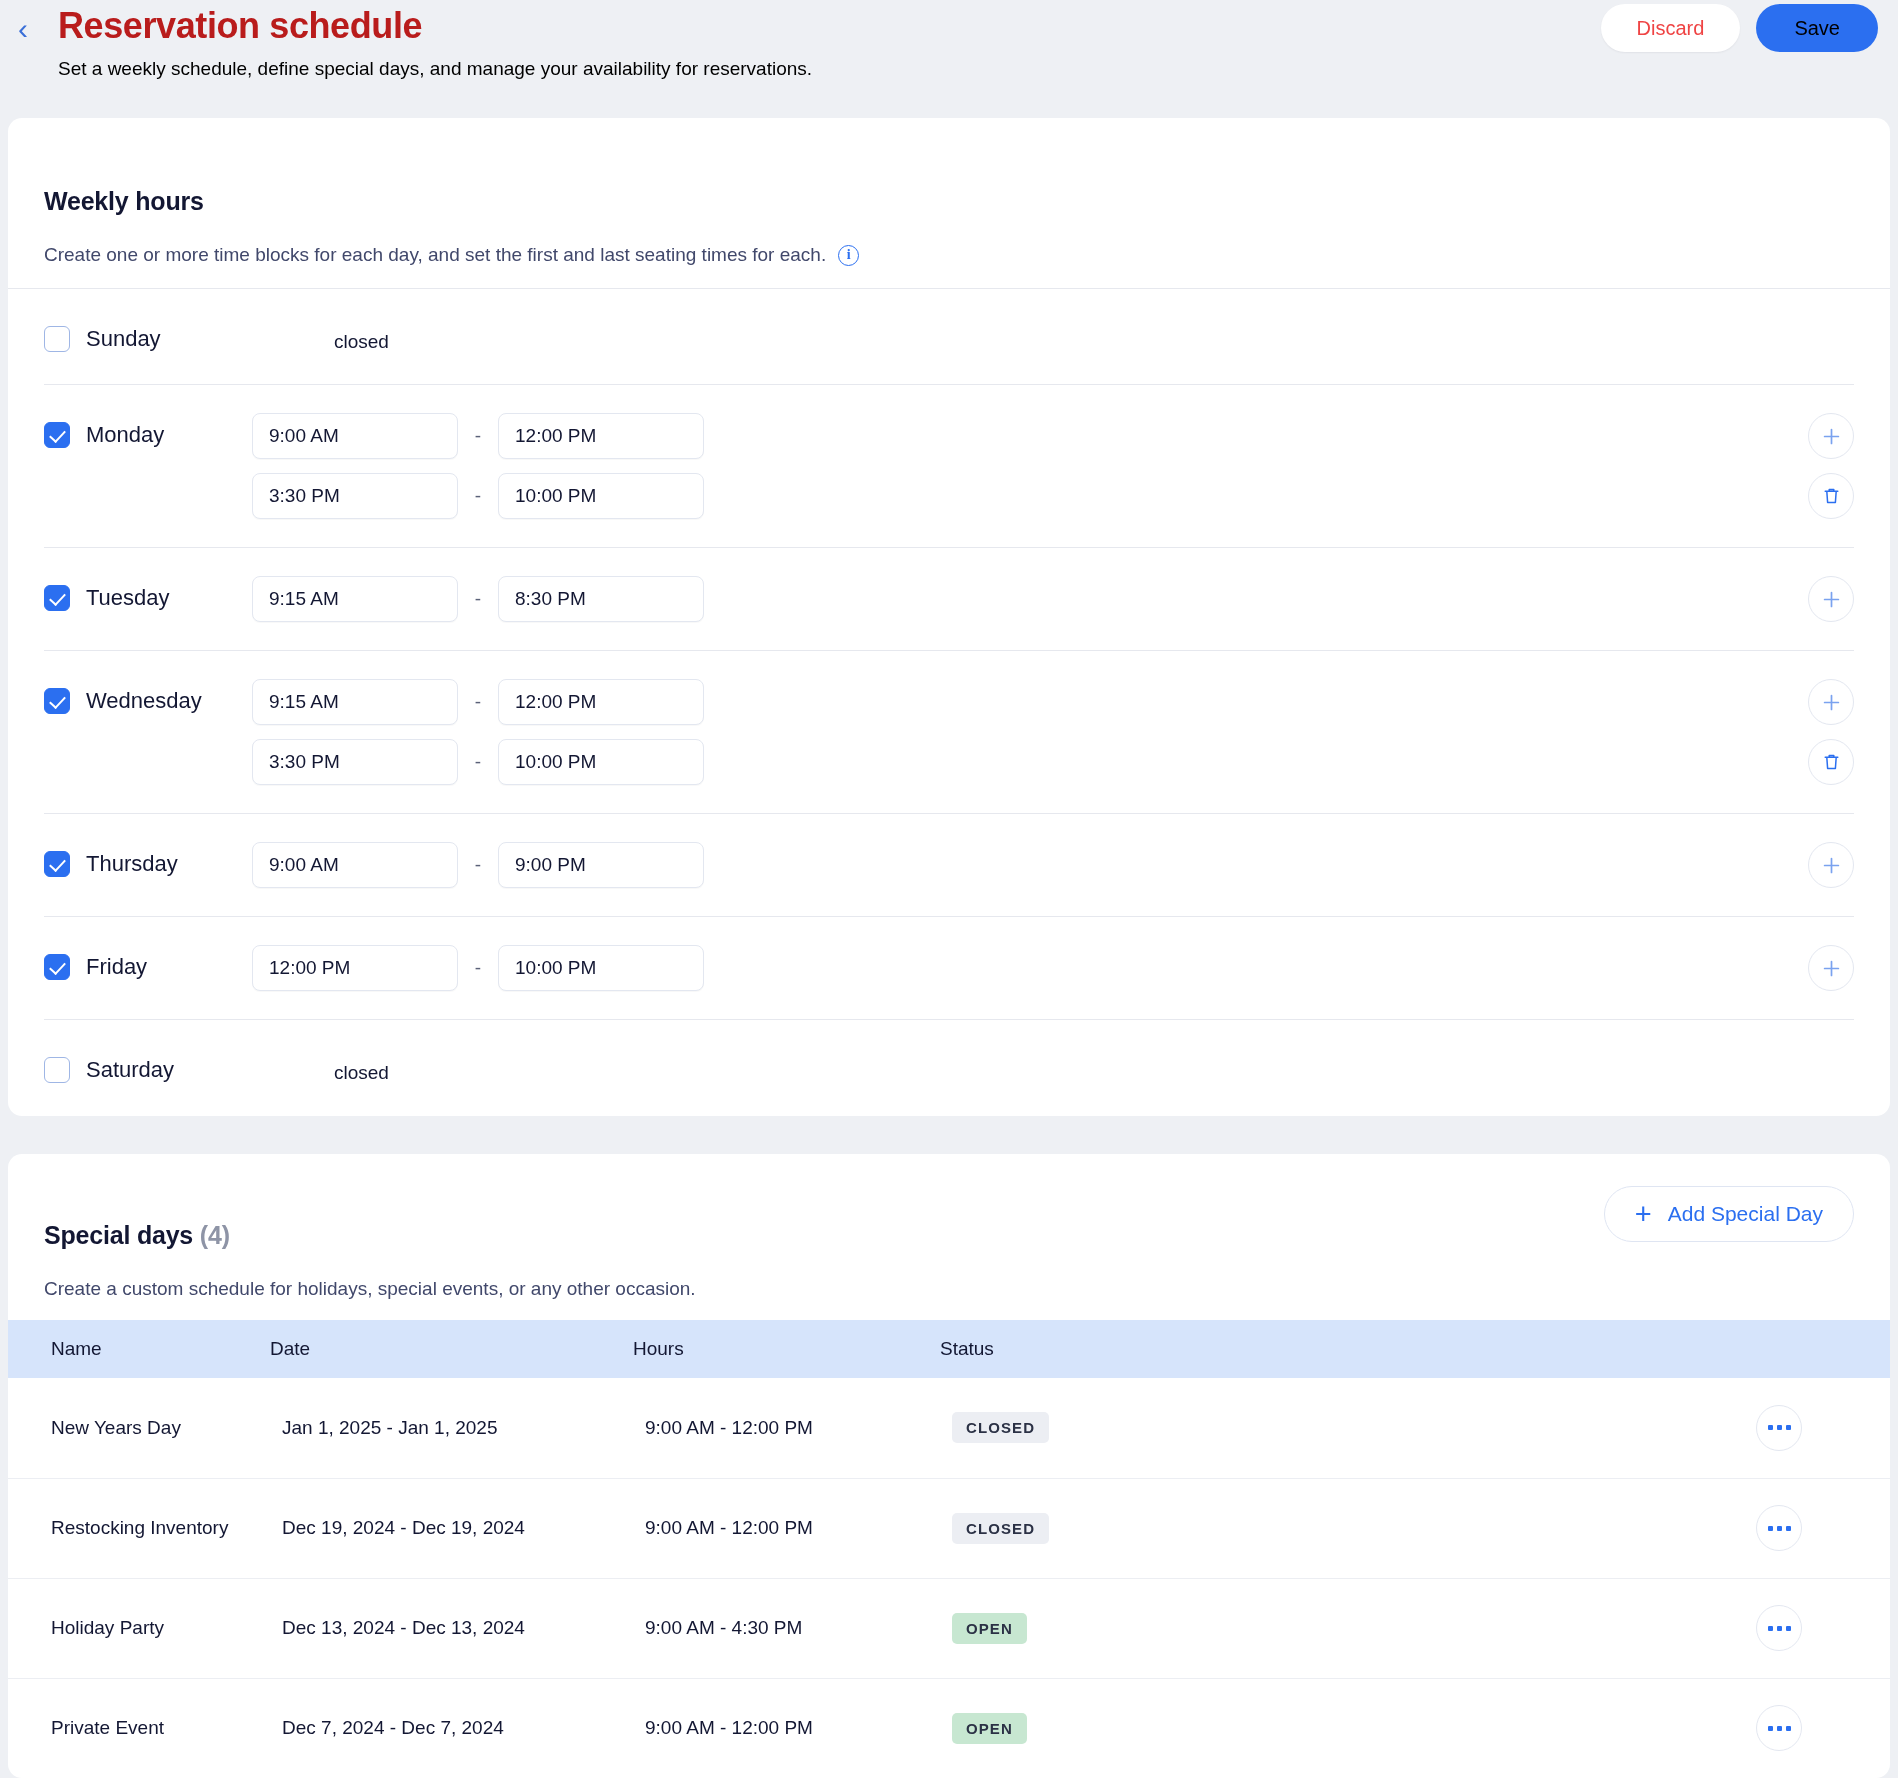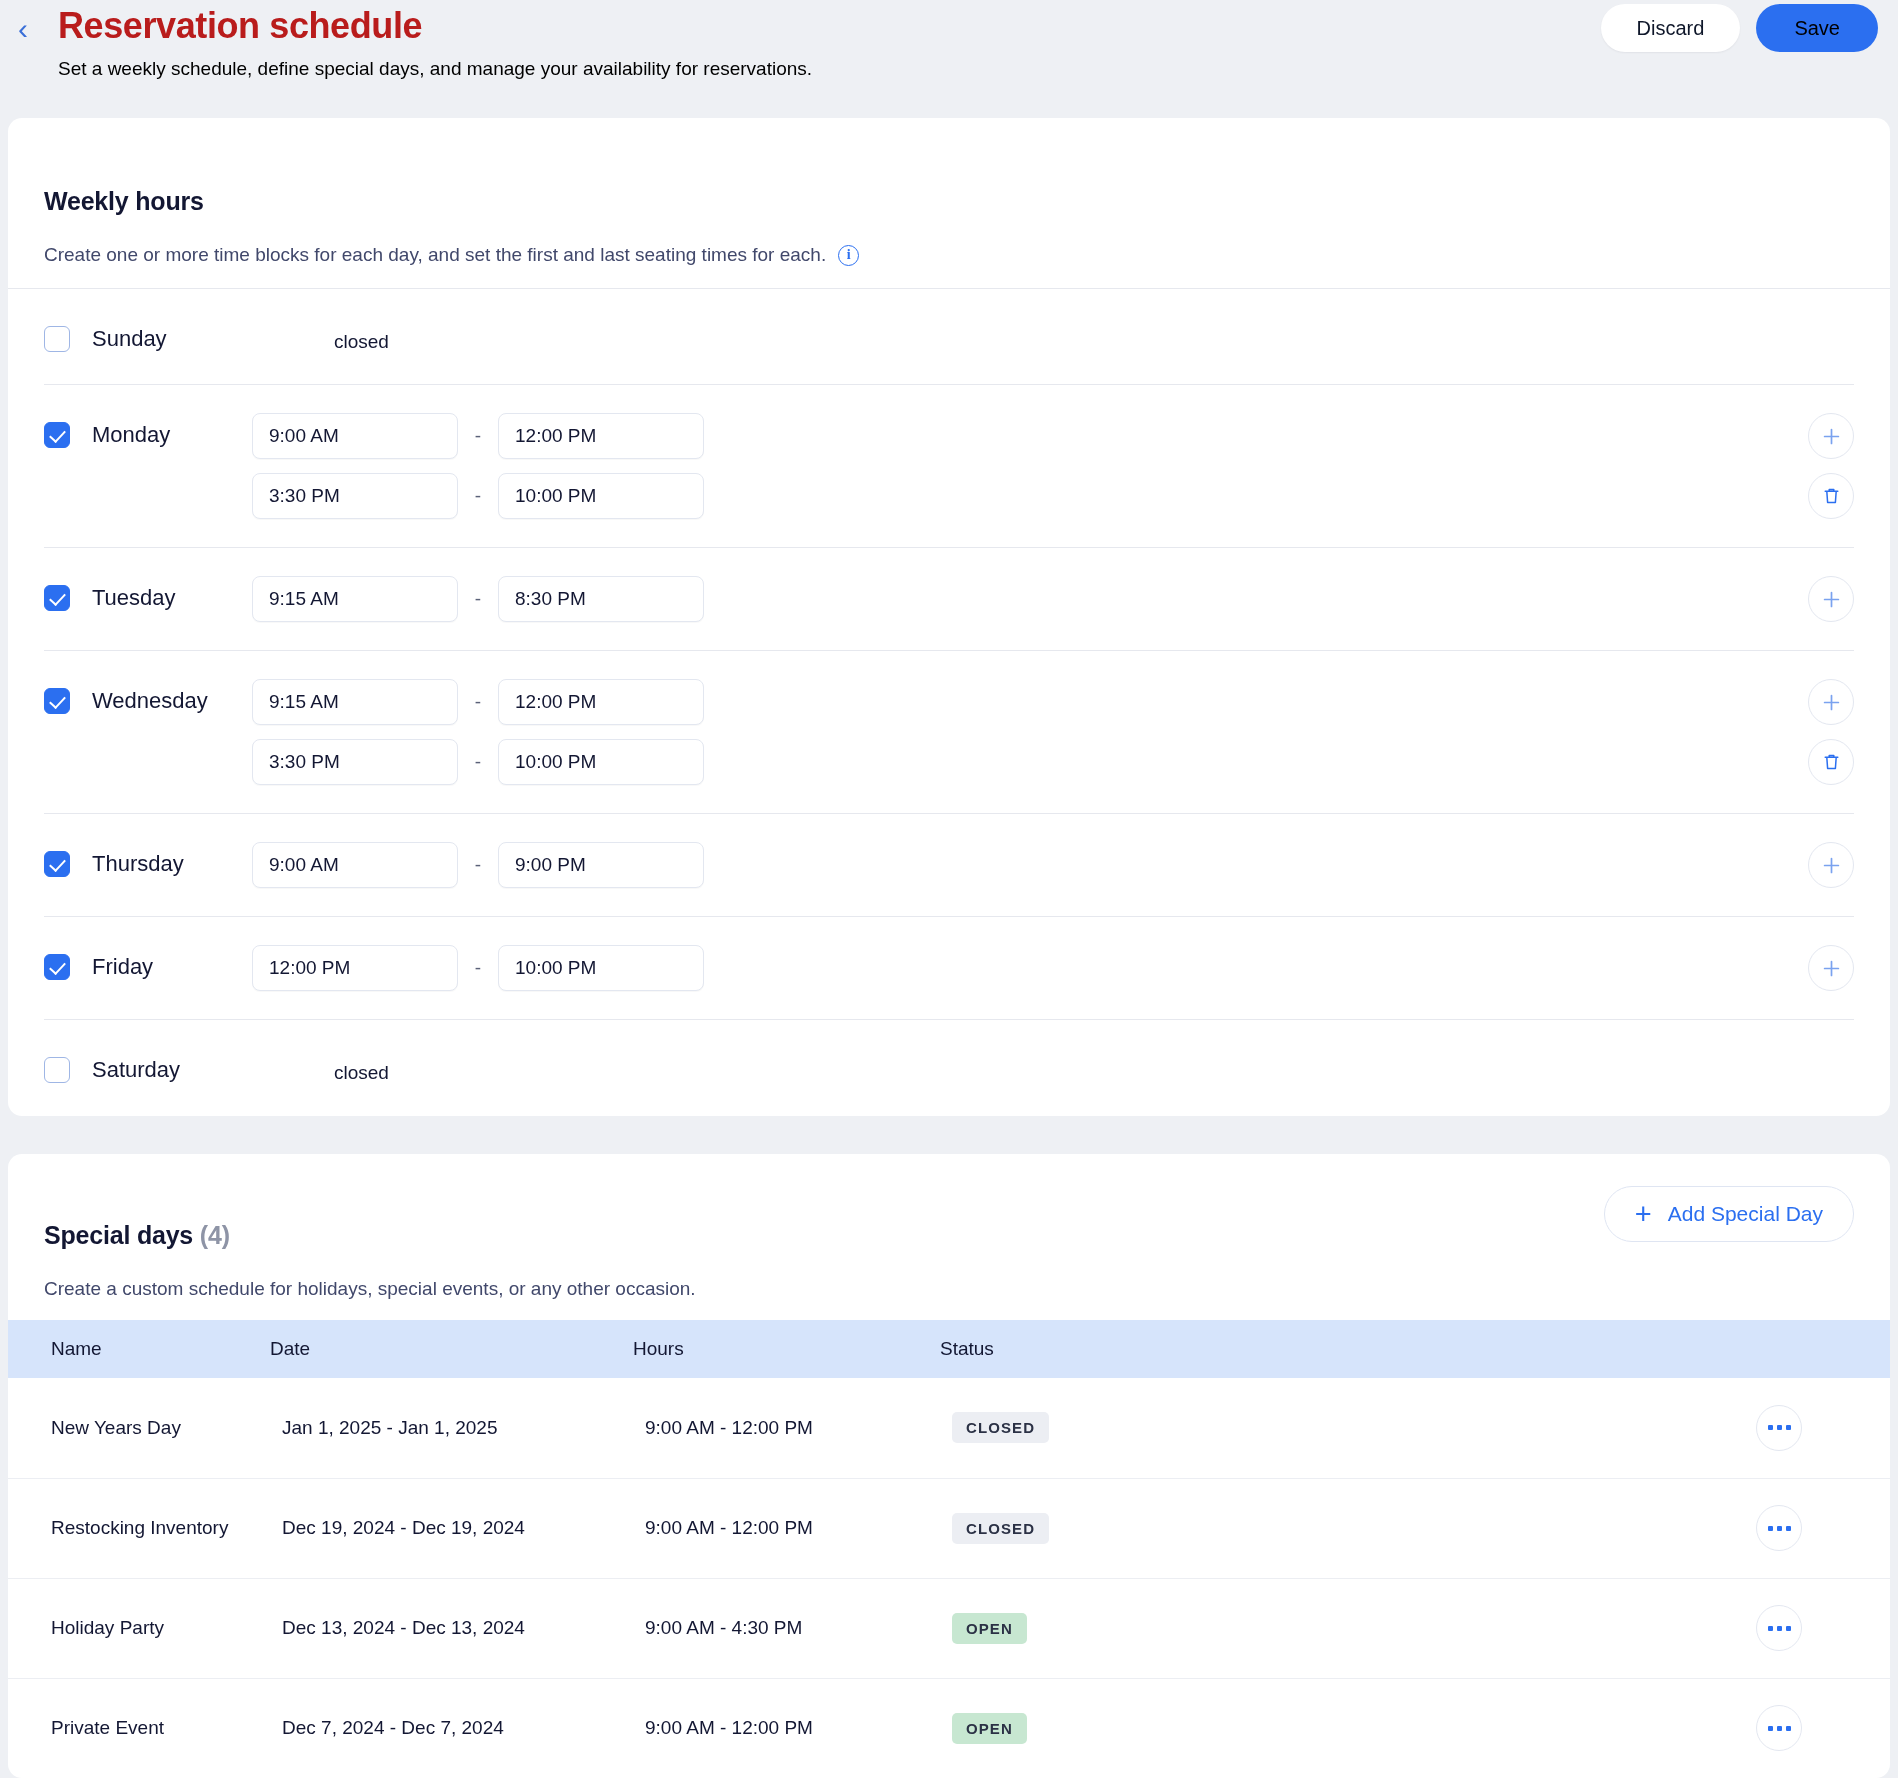--- a/index.html
+++ b/index.html
@@ -55,21 +55,21 @@
     font-family: inherit;
     cursor: pointer;
     font-size: 20px;
     height: 48px;
     display: inline-flex;
     align-items: center;
     justify-content: center;
   }
   .btn-discard {
     background: #fff;
-    color: #0f172a;
+    color: #ef4444;
     padding: 0 36px;
     box-shadow: 0 1px 2px rgba(16,24,40,.06);
   }
   .btn-save {
     background: #2b6ff0;
     color: #000000;
     padding: 0 38px;
     font-weight: 500;
   }
 
@@ -125,21 +125,21 @@
     padding: 28px 0 28px 0;
     border-bottom: 1px solid #e6e8ee;
     position: relative;
     min-height: 96px;
   }
   .day-row:last-child { border-bottom: none; }
   .day-label-wrap {
     width: 208px;
     display: flex;
     align-items: center;
-    gap: 22px;
+    gap: 16px;
     padding-top: 8px;
     flex: none;
   }
   .chk {
     width: 26px; height: 26px;
     border-radius: 6px;
     border: 1.6px solid #9fb6e5;
     background: #fff;
     flex: none;
     cursor: pointer;

